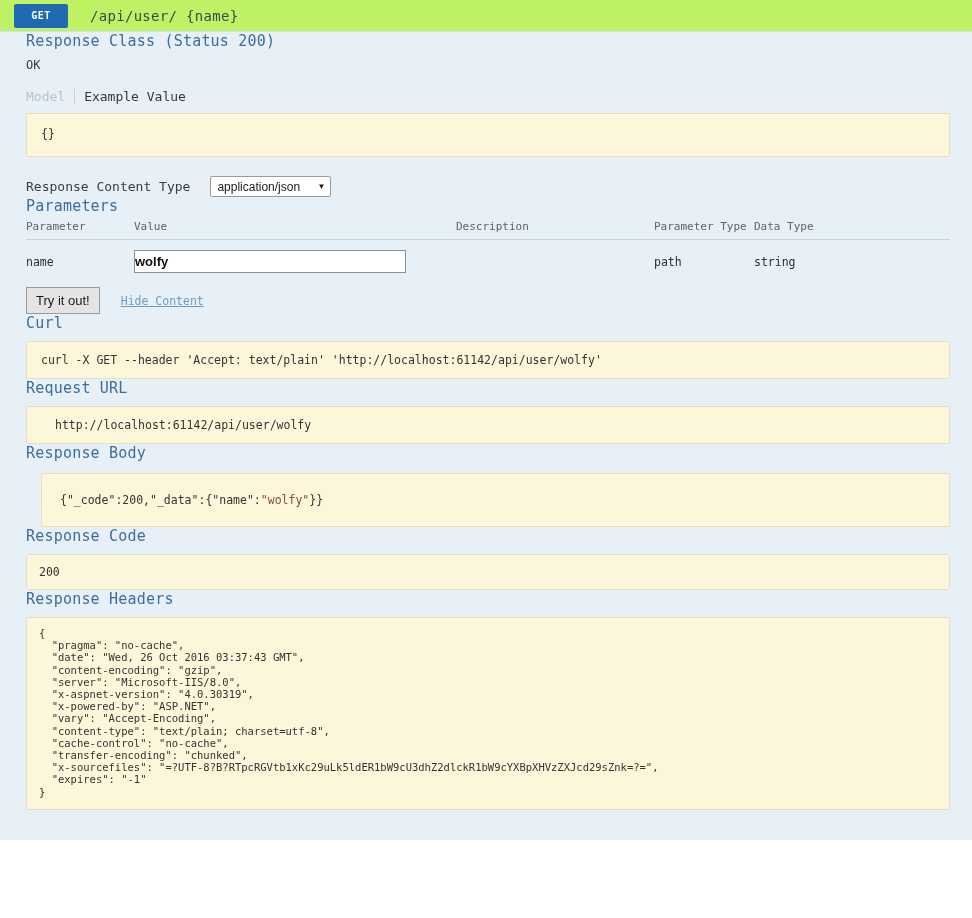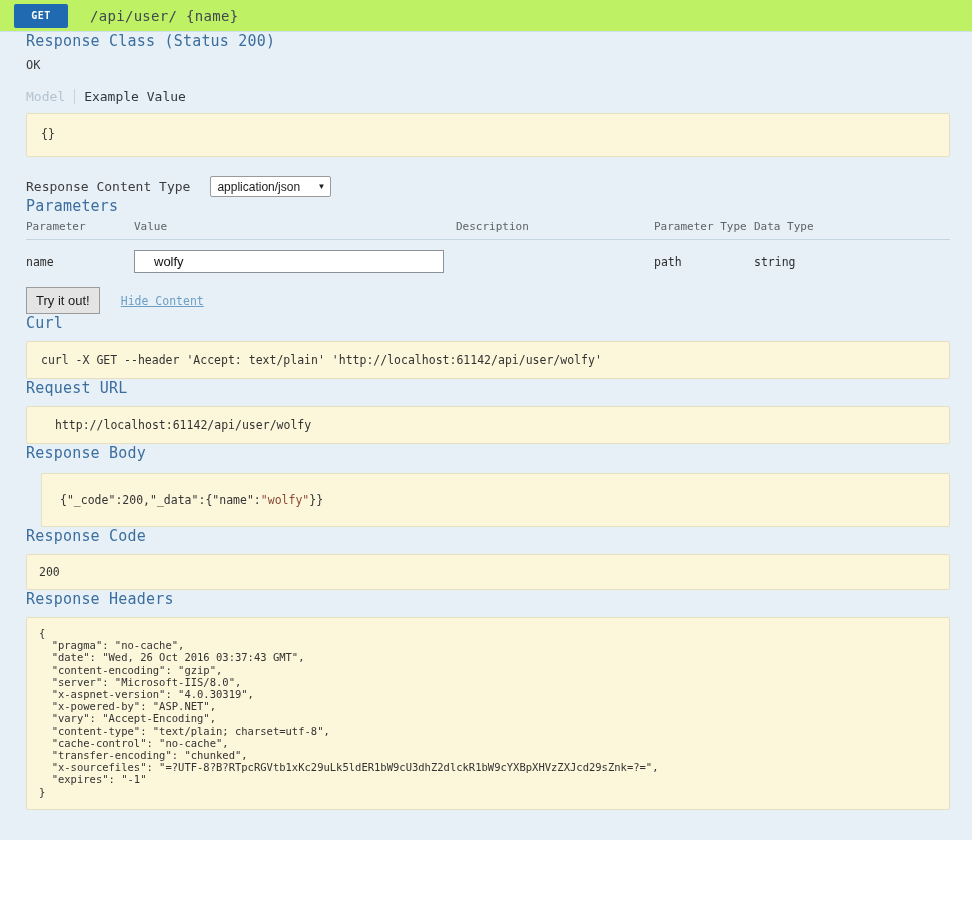--- a/index.html
+++ b/index.html
@@ -202,26 +202,26 @@
   }
   .col-param { width: 108px; }
   .col-value { width: 322px; }
   .col-desc  { width: 198px; }
   .col-ptype { width: 100px; }
   .col-dtype { width: auto; margin-left: 40px; }
 
   input.param-input {
     width: 270px;
     height: 19px;
-    padding: 1px 19px;
+    padding: 1px 0;
     border: 1px solid #8d9298;
     background: #ffffff;
     font-family: "Liberation Sans", sans-serif;
     font-size: 13px;
-    font-weight: normal;
+    font-weight: bold;
     color: #111111;
     box-sizing: content-box;
   }
 
   
   .submit-row {
     margin-top: 4px;
     display: flex;
     align-items: center;
   }

